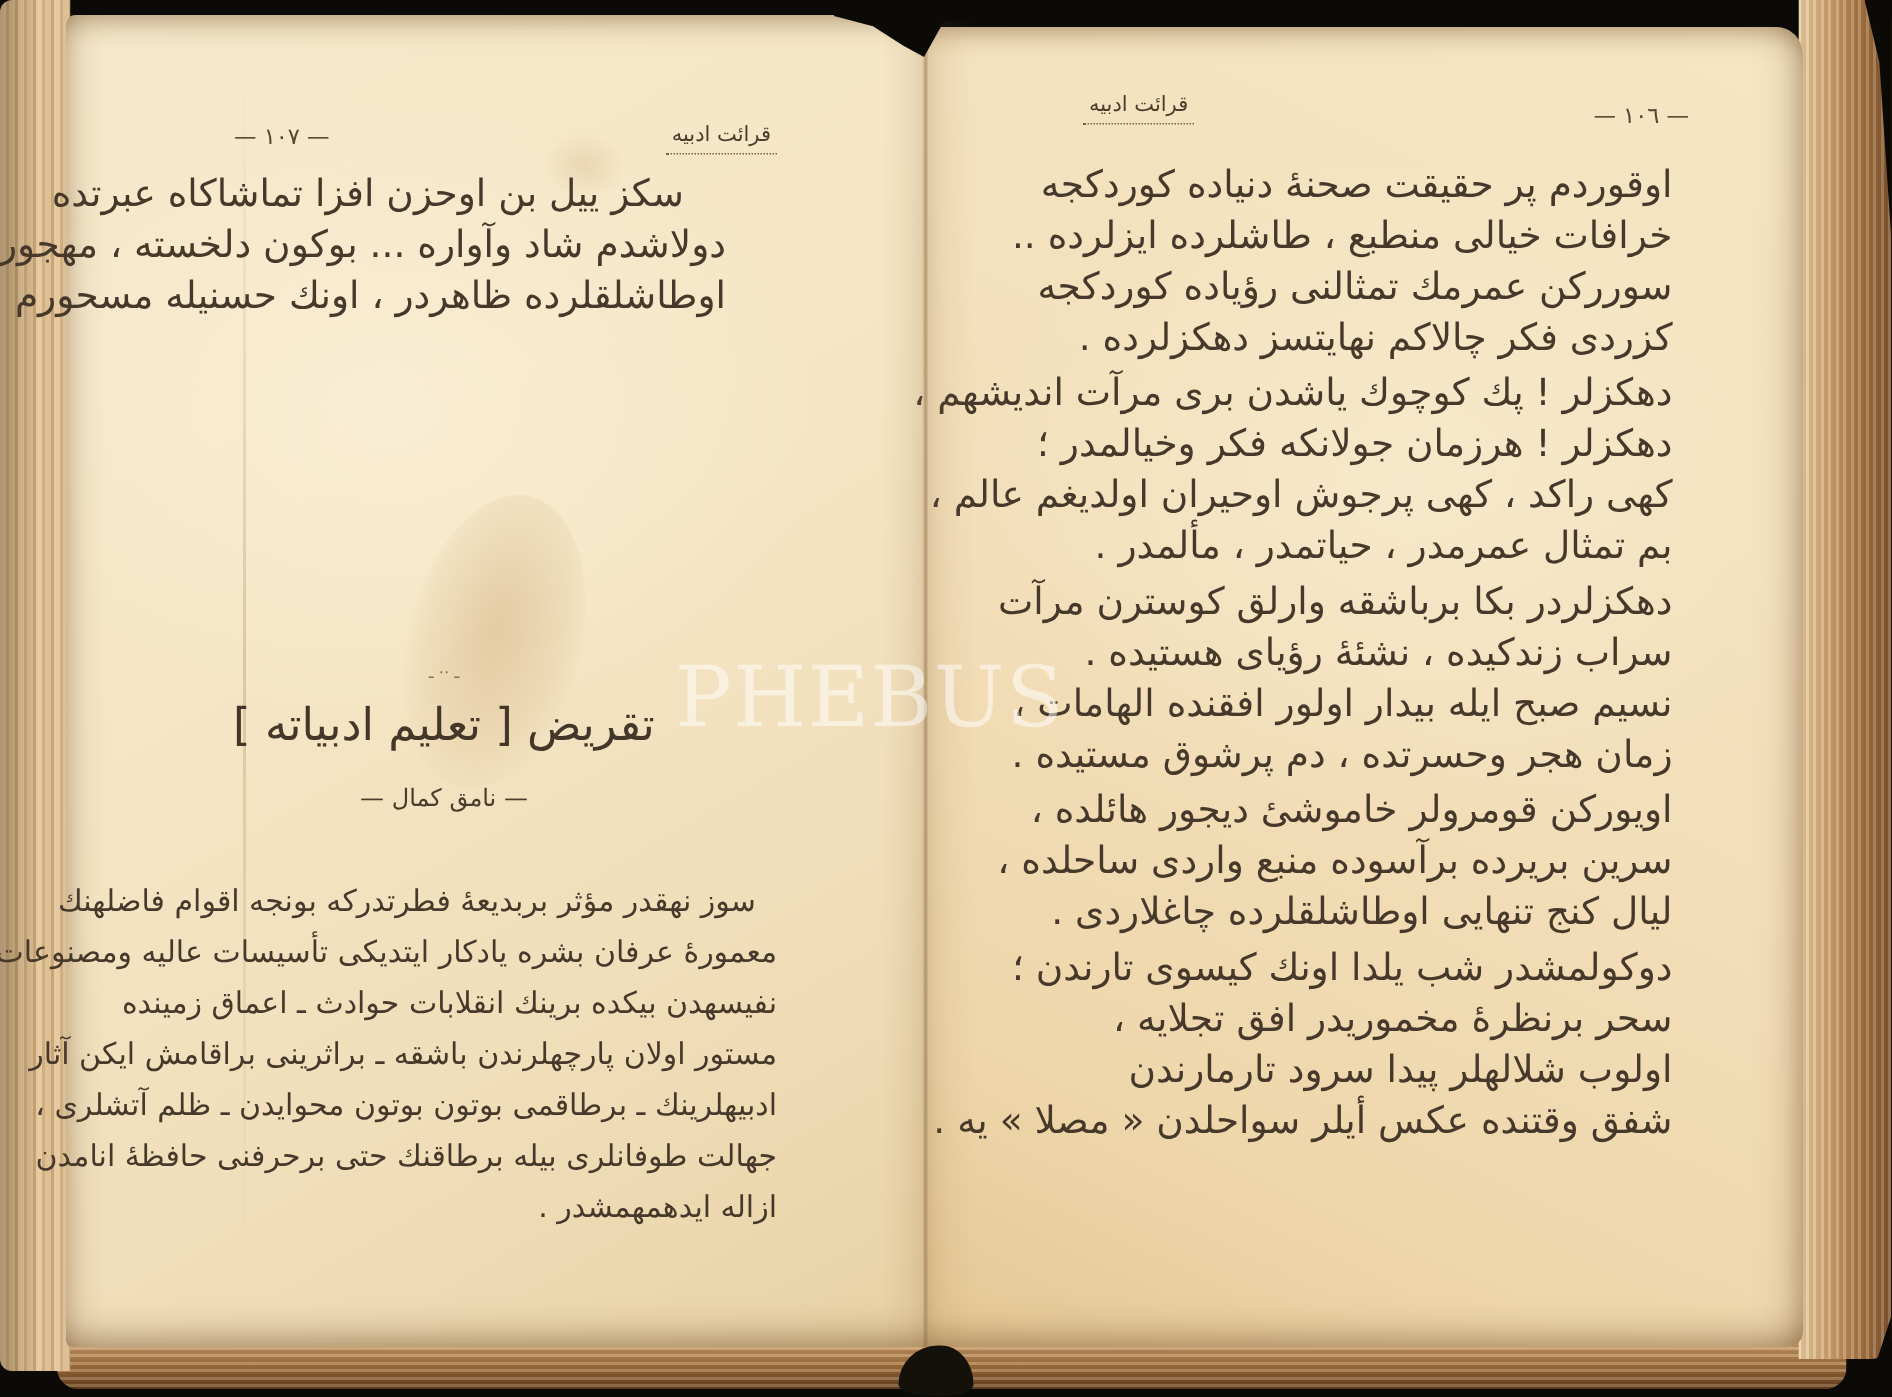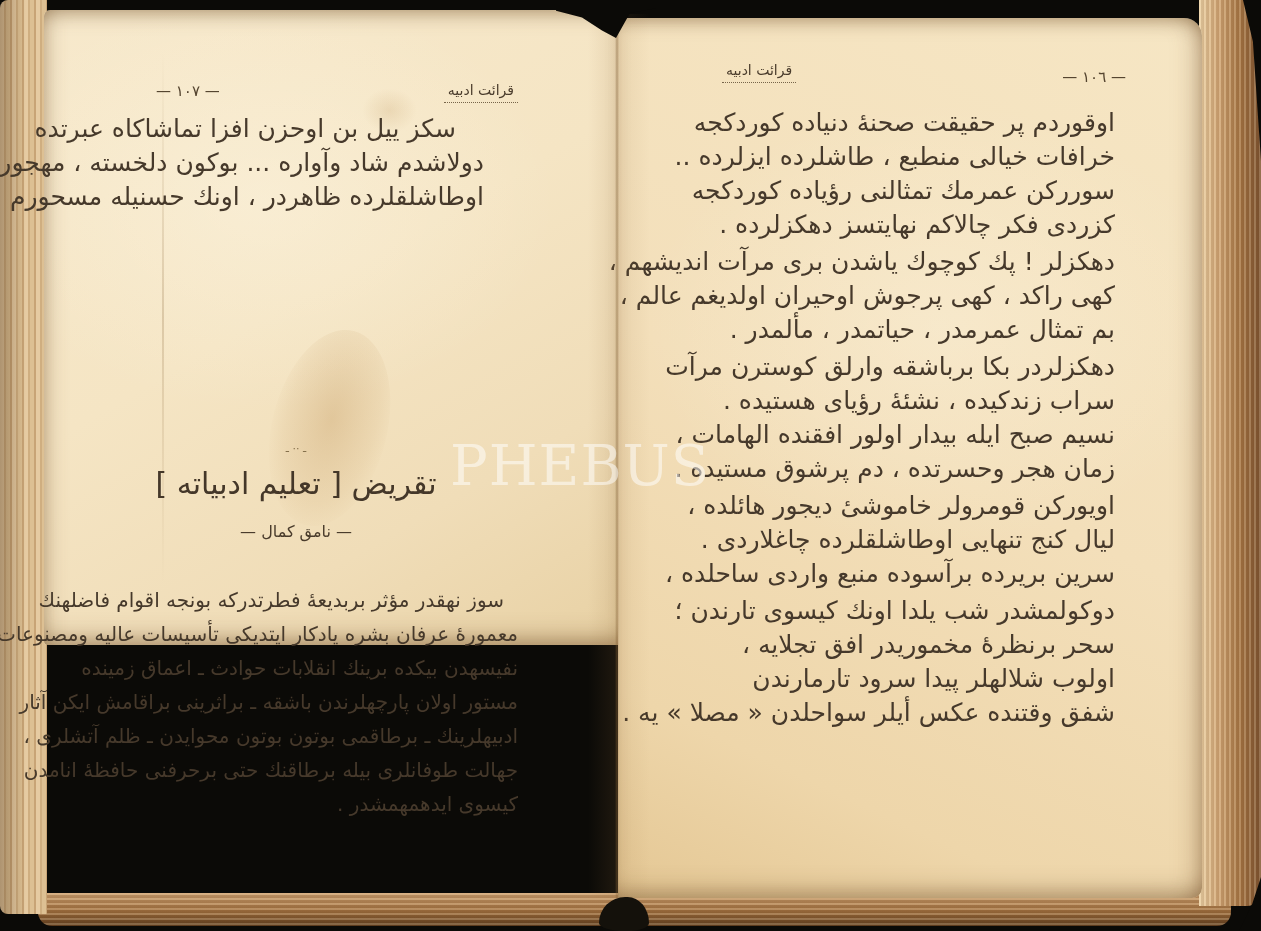--- a/index.html
+++ b/index.html
@@ -32,21 +32,21 @@
     position:absolute;left:38px;right:30px;top:893px;height:33px;z-index:4;
     background:
       repeating-linear-gradient(180deg, rgba(255,240,210,.20) 0 2px, rgba(50,25,5,.12) 2px 5px),
       linear-gradient(180deg,#cfa271 0,#a1703f 55%,#613e1f 100%);
     border-radius:0 0 14px 14px;
   }
 
   
   .page{position:absolute;z-index:10;}
   .page-left{
-    left:44px;top:10px;width:574px;height:635px;
+    left:44px;top:10px;width:574px;height:888px;
     border-radius:6px 0 0 4px;
     background:
       radial-gradient(ellipse 420px 300px at 38% 30%, rgba(255,250,235,.35), rgba(255,250,235,0) 70%),
       linear-gradient(150deg,#f7e9cc 0%,#f5e5c4 45%,#f0ddb8 75%,#e8d1a4 100%);
     box-shadow:
       inset 0 16px 20px -14px rgba(110,75,35,.55),
       inset 16px 0 26px -18px rgba(110,75,35,.45),
       inset 0 -20px 24px -16px rgba(100,65,30,.55);
   }
   .page-right{
@@ -145,54 +145,55 @@
 
     <div class="byline txt" style="top:512px;">— نامق کمال —</div>
 
     <div class="prose txt" style="right:100px;left:24px;top:556px;">
       <div class="line first">سوز نهقدر مؤثر بربدیعهٔ فطرتدرکه بونجه اقوام فاضلهنك</div>
       <div class="line">معمورهٔ عرفان بشره یادکار ایتدیکی تأسیسات عالیه ومصنوعات</div>
       <div class="line">نفیسهدن بیکده برینك انقلابات حوادث ـ اعماق زمینده</div>
       <div class="line">مستور اولان پارچهلرندن باشقه ـ براثرینی براقامش ایکن آثار</div>
       <div class="line">ادبیهلرینك ـ برطاقمی بوتون بوتون محوایدن ـ ظلم آتشلری ،</div>
       <div class="line">جهالت طوفانلری بیله برطاقنك حتی برحرفنی حافظهٔ انامدن</div>
-      <div class="line">کیسوی ایدهمهمشدر .</div>
+      <div class="line">ازاله ایدهمهمشدر .</div>
     </div>
 
     <div class="crease crease-left"></div>
     <div class="stain s1"></div>
     <div class="stain s2"></div>
   </div>
 
   <div class="page page-right">
     <div class="running-header txt" style="left:104px;top:44px;">قرائت ادبیه</div>
     <div class="pageno txt" style="right:76px;top:50px;">— ١٠٦ —</div>
 
     <div class="poem txt" style="right:87px;top:88px;">
       <div class="stanza">
         <div class="line">اوقوردم پر حقیقت صحنهٔ دنیاده کوردکجه</div>
         <div class="line">خرافات خیالی منطبع ، طاشلرده ایزلرده ..</div>
         <div class="line">سوررکن عمرمك تمثالنی رؤیاده کوردکجه</div>
         <div class="line">کزردی فکر چالاکم نهایتسز دهکزلرده .</div>
       </div>
       <div class="stanza">
         <div class="line">دهکزلر ! پك کوچوك یاشدن بری مرآت اندیشهم ،</div>
+        <div class="line">دهکزلر ! هرزمان جولانکه فکر وخیالمدر ؛</div>
         <div class="line">کهی راکد ، کهی پرجوش اوحیران اولدیغم عالم ،</div>
         <div class="line">بم تمثال عمرمدر ، حیاتمدر ، مألمدر .</div>
       </div>
       <div class="stanza">
         <div class="line">دهکزلردر بکا برباشقه وارلق کوسترن مرآت</div>
         <div class="line">سراب زندکیده ، نشئهٔ رؤیای هستیده .</div>
         <div class="line">نسیم صبح ایله بیدار اولور افقنده الهامات ،</div>
         <div class="line">زمان هجر وحسرتده ، دم پرشوق مستیده .</div>
       </div>
       <div class="stanza">
         <div class="line">اویورکن قومرولر خاموشیٔ دیجور هائلده ،</div>
+        <div class="line">سرین بریرده برآسوده منبع واردی ساحلده ،</div>
         <div class="line">لیال کنج تنهایی اوطاشلقلرده چاغلاردی .</div>
-        <div class="line">سرین بریرده برآسوده منبع واردی ساحلده ،</div>
       </div>
       <div class="stanza">
         <div class="line">دوکولمشدر شب یلدا اونك کیسوی تارندن ؛</div>
         <div class="line">سحر برنظرهٔ مخموریدر افق تجلایه ،</div>
         <div class="line">اولوب شلالهلر پیدا سرود تارمارندن</div>
         <div class="line">شفق وقتنده عکس أیلر سواحلدن « مصلا » یه .</div>
       </div>
     </div>
 
   </div>

